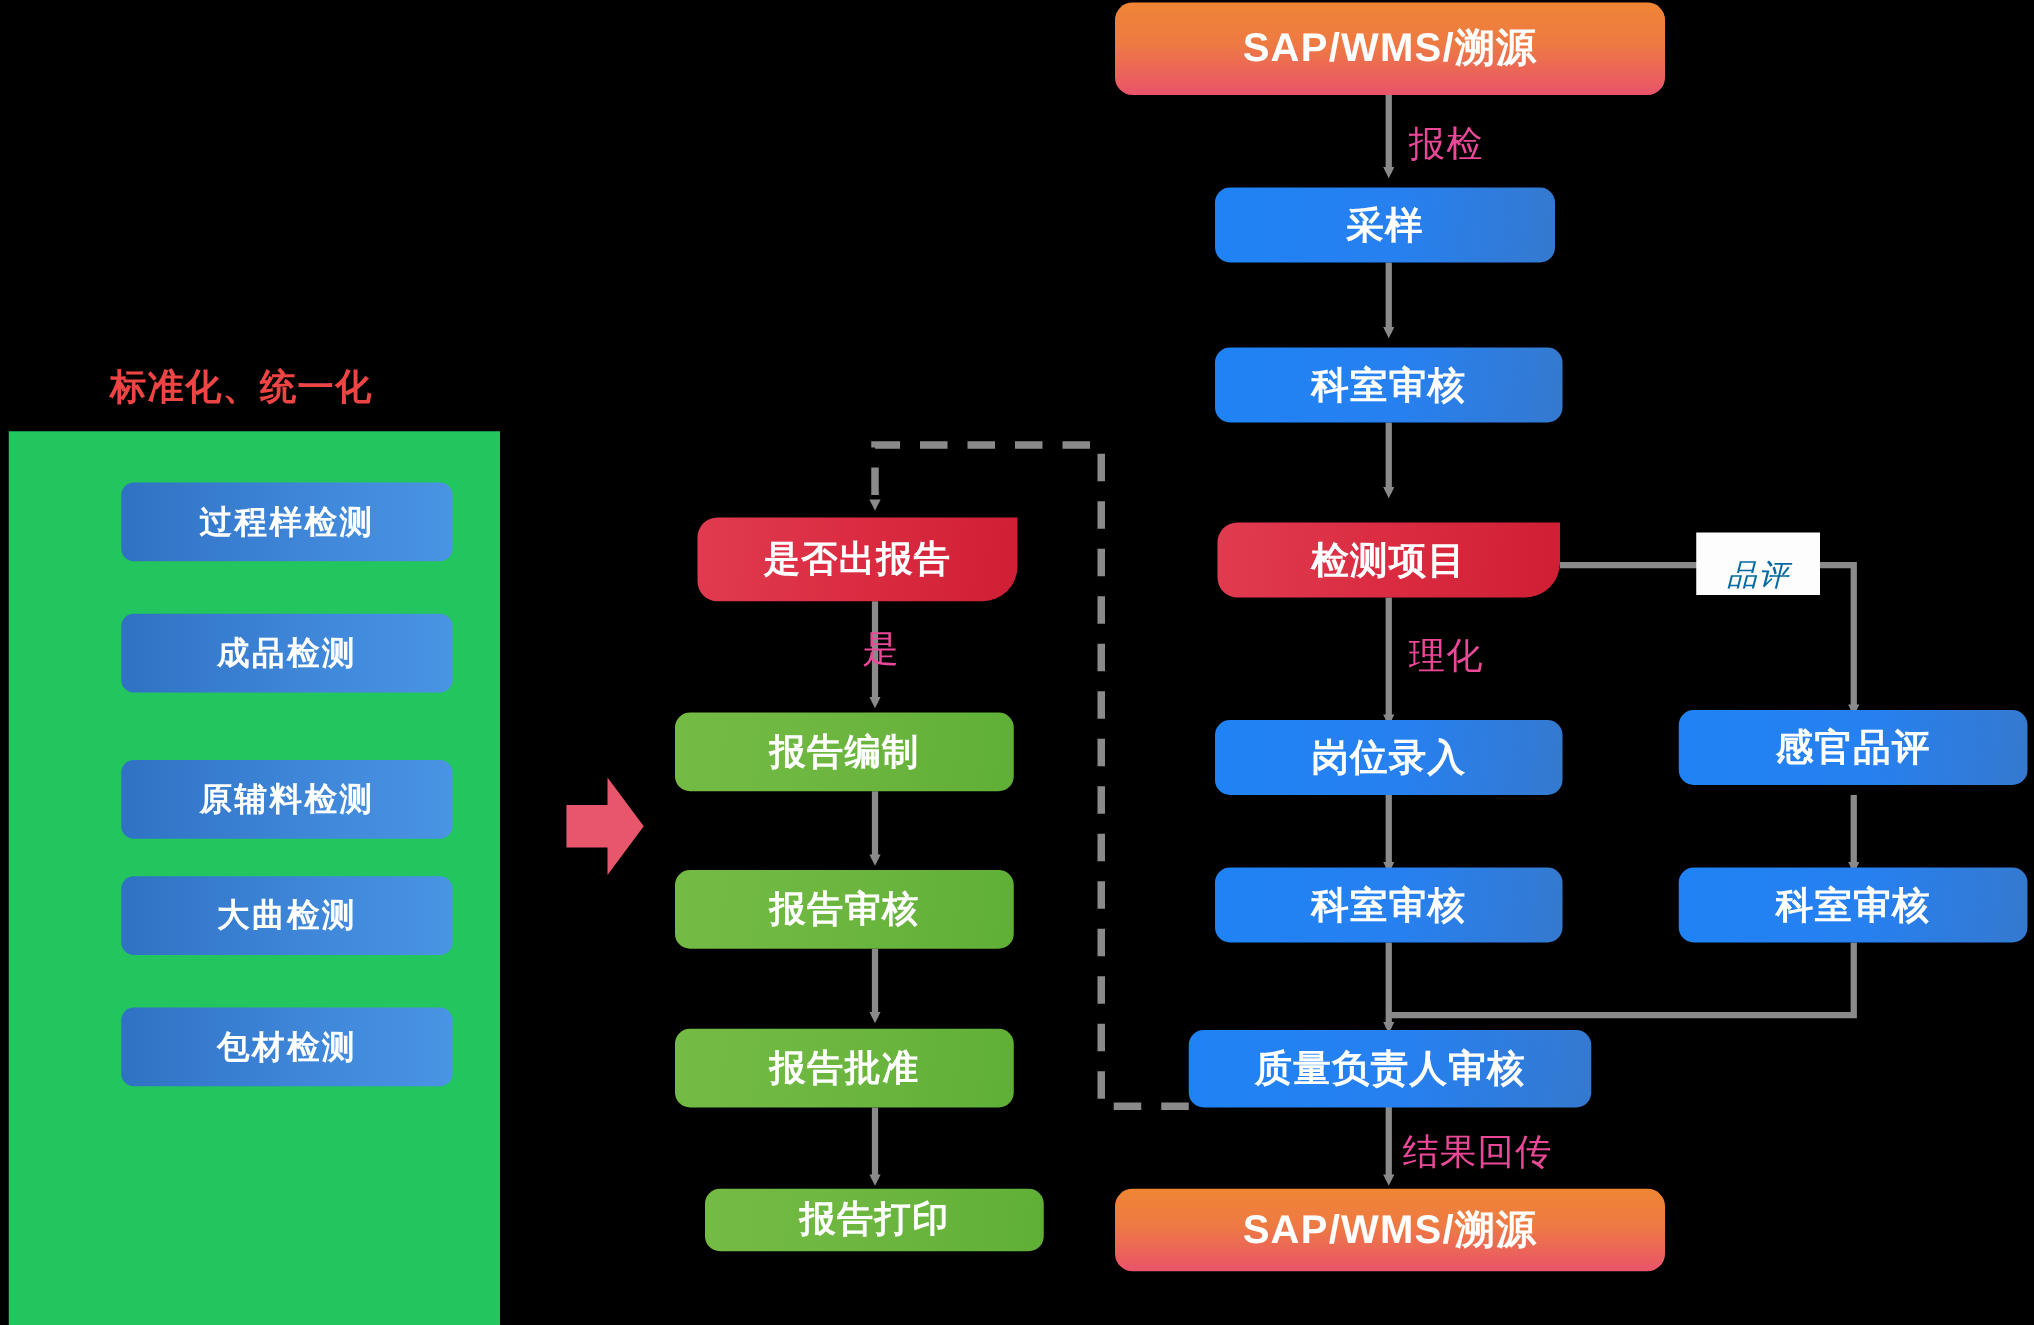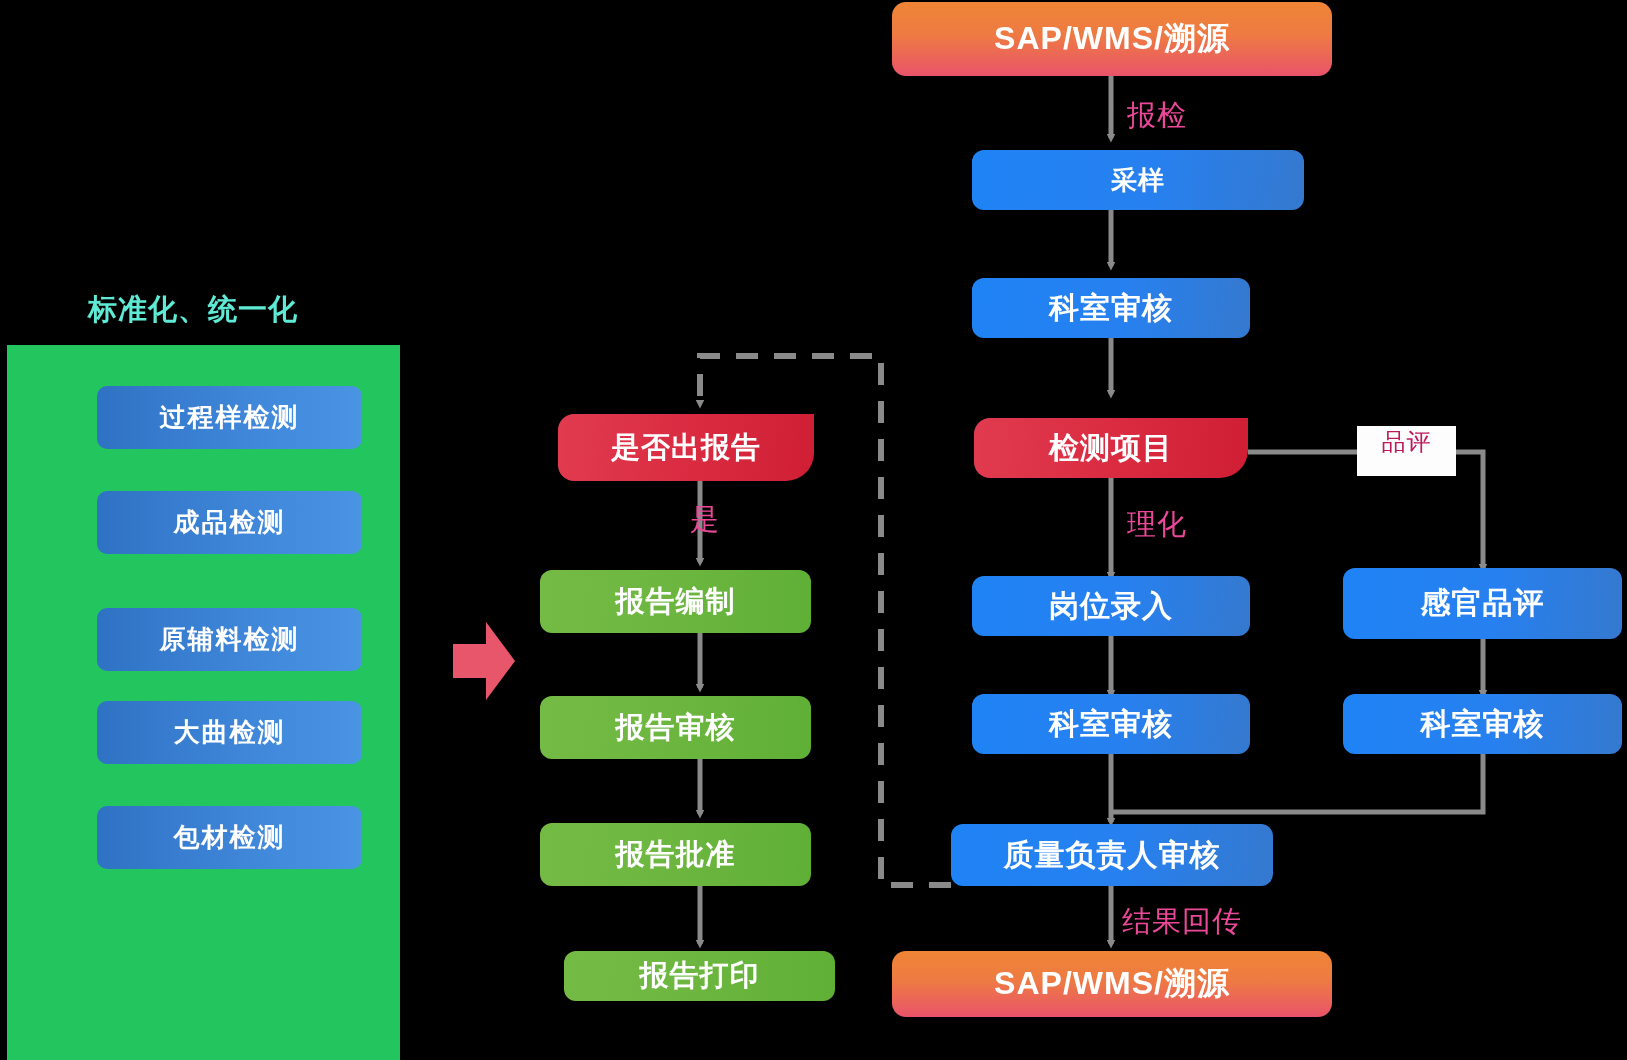--- a/index.html
+++ b/index.html
@@ -36,21 +36,21 @@
     color: #595959;
     letter-spacing: 2px;
     white-space: nowrap;
   }
   .heading-sub {
     position: absolute;
     left: 88px;
     top: 290px;
     font-size: 29px;
     font-weight: bold;
-    color: #5eead4;
+    color: #ef4444;
     letter-spacing: 1px;
     white-space: nowrap;
   }
   
   .panel {
     position: absolute;
     left: 7px;
     top: 345px;
     width: 393px;
     height: 759px;
@@ -105,27 +105,28 @@
     position: absolute;
     color: #ec4899;
     font-size: 29px;
     font-weight: normal;
     letter-spacing: 1px;
     white-space: nowrap;
   }
   .white-tag {
     position: absolute;
     background: #fdfdfd;
-    color: #be185d;
+    color: #0369a1;
     font-size: 24px;
     display: flex;
-    align-items: flex-start;
+    align-items: flex-end;
     justify-content: center;
     letter-spacing: 1px;
     box-sizing: border-box;
+    font-style: italic;
   }
   svg.wires {
     position: absolute;
     left: 0;
     top: 0;
     width: 1627px;
     height: 1060px;
     pointer-events: none;
   }
 </style>
@@ -239,40 +240,40 @@
   </div>
   <div class="node n-green" style="left:564px; top:951px; width:271px; height:50px; font-size:29px;justify-content:center;">
     <span>报告打印</span>
   </div>
 
   <div class="node n-orange" style="left:892px; top:2px; width:440px; height:74px; font-size:32px;">
     <span>SAP/WMS/溯源</span>
   </div>
   <div class="label-tag" style="left:1127px; top:96px;">报检</div>
 
-  <div class="node n-blue" style="left:972px; top:150px; width:332px; height:60px; font-size:26px;">
+  <div class="node n-blue" style="left:972px; top:150px; width:272px; height:60px; font-size:30px;">
     <span>采样</span>
   </div>
   <div class="node n-blue" style="left:972px; top:278px; width:278px; height:60px; font-size:30px;">
     <span>科室审核</span>
   </div>
 
   <div class="node n-red" style="left:974px; top:418px; width:274px; height:60px; font-size:30px;">
     <span>检测项目</span>
   </div>
   <div class="label-tag" style="left:1127px; top:505px;">理化</div>
 
   <div class="white-tag" style="left:1357px; top:426px; width:99px; height:50px;">
     <span>品评</span>
   </div>
 
   <div class="node n-blue" style="left:972px; top:576px; width:278px; height:60px; font-size:30px;">
     <span>岗位录入</span>
   </div>
-  <div class="node n-blue" style="left:1343px; top:568px; width:279px; height:71px; font-size:30px;">
+  <div class="node n-blue" style="left:1343px; top:568px; width:279px; height:60px; font-size:30px;">
     <span>感官品评</span>
   </div>
 
   <div class="node n-blue" style="left:972px; top:694px; width:278px; height:60px; font-size:30px;">
     <span>科室审核</span>
   </div>
   <div class="node n-blue" style="left:1343px; top:694px; width:279px; height:60px; font-size:30px;">
     <span>科室审核</span>
   </div>
 

